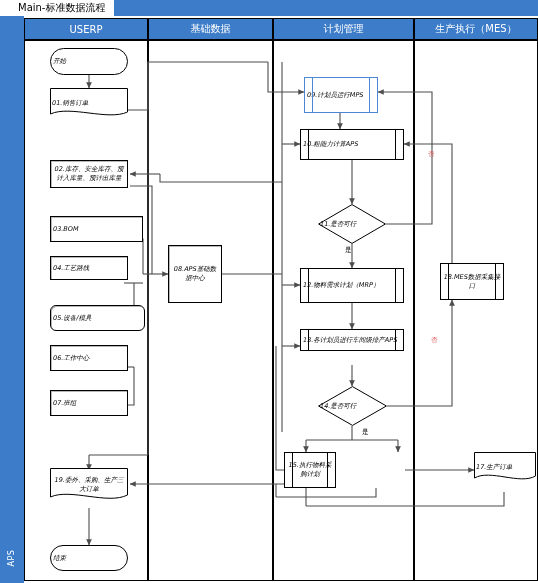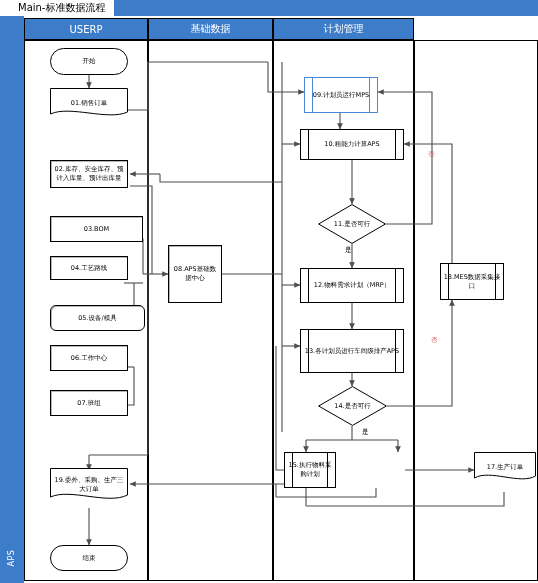--- a/index.html
+++ b/index.html
@@ -20,22 +20,22 @@
   
   .lane-head{position:absolute;top:18px;height:22px;background:#3d7cc9;color:#fff;
     font-size:10px;display:flex;align-items:center;justify-content:center;
     border:1px solid #000;box-sizing:border-box;}
 
   
   .lane-body{position:absolute;top:40px;height:541px;background:#fff;border:1px solid #000;box-sizing:border-box;}
 
   
   .node{position:absolute;box-sizing:border-box;display:flex;align-items:center;
-    justify-content:center;text-align:center;font-size:6.5px;line-height:1.35;
-    color:#000;background:#fff;z-index:6;}
+    text-align:center;font-size:6.5px;line-height:1.35;
+    color:#000;background:#fff;z-index:6;font-style:italic;}
   .node span{display:block;padding:0 2px;}
 
   .n-rect{border:1px solid #000;box-shadow:1px 1px 0 #b8b8b8 inset;}
   
   .n-term{border:1px solid #000;border-radius:999px;}
   
   .n-pre{border:1px solid #000;}
   .n-pre::before,.n-pre::after{content:"";position:absolute;top:0;bottom:0;width:0;border-left:1px solid #000;}
   .n-pre::before{left:7px;} .n-pre::after{right:7px;}
   
@@ -72,20 +72,23 @@
   </div>
 
   <div class="lane-head" style="left:24px;width:124px;">
       <span>USERP</span>
     </div>
   <div class="lane-head" style="left:148px;width:125px;">
       <span>基础数据</span>
     </div>
   <div class="lane-head" style="left:273px;width:141px;">
       <span>计划管理</span>
+    </div>
+  <div class="lane-head" style="left:414px;width:124px;">
+      <span>生产执行（MES）</span>
     </div>
 
   <div class="lane-body" style="left:24px;width:124px;"></div>
   <div class="lane-body" style="left:148px;width:125px;"></div>
   <div class="lane-body" style="left:273px;width:141px;"></div>
   <div class="lane-body" style="left:414px;width:124px;"></div>
 
   <svg class="lines" viewBox="0 0 538 583">
     <defs>
       <marker id="ah" markerWidth="7" markerHeight="7" refX="5.2" refY="2.6" orient="auto">
@@ -223,21 +226,21 @@
     <svg class="dia-svg" viewBox="0 0 68 40" preserveAspectRatio="none">
       <path d="M34,0.6 L67.4,20 L34,39.4 L0.6,20 Z" fill="#fff" stroke="#000" stroke-width="1"></path>
     </svg>
     <span class="dia-txt">11.是否可行</span>
   </div>
 
   <div class="node n-pre" style="left:300px;top:268px;width:104px;height:35px;">
     <span>12.物料需求计划（MRP）</span>
   </div>
 
-  <div class="node n-pre" style="left:300px;top:329px;width:104px;height:44px;">
+  <div class="node n-pre" style="left:300px;top:329px;width:104px;height:22px;">
     <span>13.各计划员进行车间级排产APS</span>
   </div>
 
   <div class="node n-dia" style="left:318px;top:386px;width:69px;height:40px;">
     <svg class="dia-svg" viewBox="0 0 69 40" preserveAspectRatio="none">
       <path d="M34.5,0.6 L68.4,20 L34.5,39.4 L0.6,20 Z" fill="#fff" stroke="#000" stroke-width="1"></path>
     </svg>
     <span class="dia-txt">14.是否可行</span>
   </div>
 

